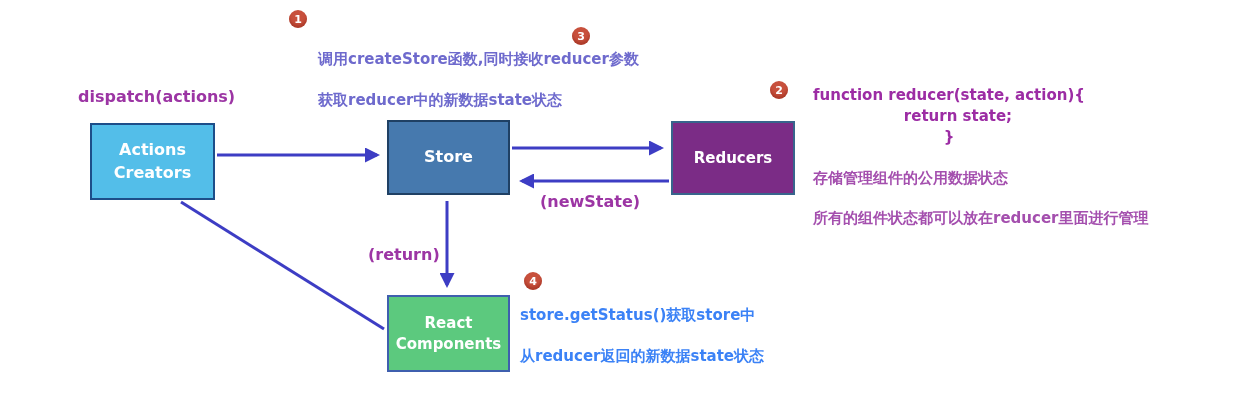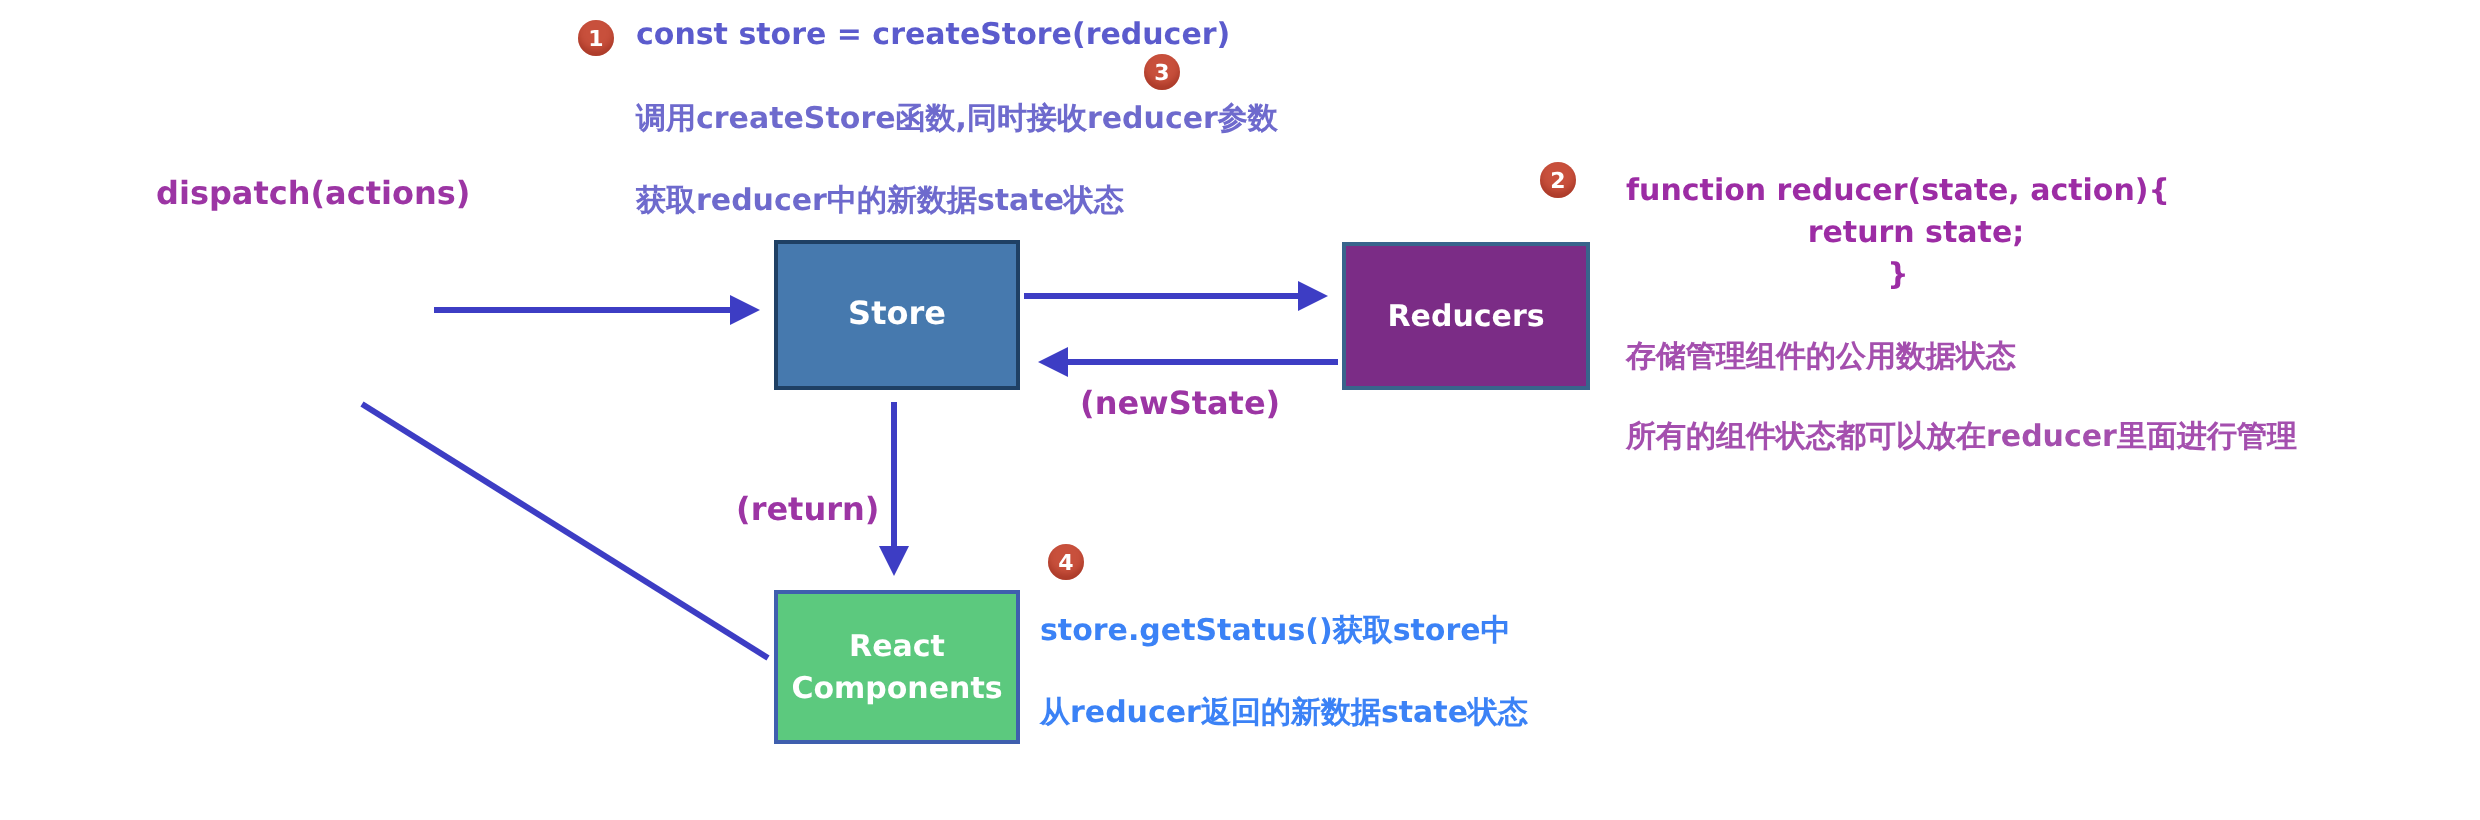--- a/index.html
+++ b/index.html
@@ -63,27 +63,28 @@
       </marker>
     </defs>
     <line x1="217" y1="155" x2="377" y2="155" stroke="#3d3dc4" stroke-width="3" marker-end="url(#ah)"></line>
     <line x1="512" y1="148" x2="661" y2="148" stroke="#3d3dc4" stroke-width="3" marker-end="url(#ah)"></line>
     <line x1="669" y1="181" x2="522" y2="181" stroke="#3d3dc4" stroke-width="3" marker-end="url(#ah)"></line>
     <line x1="447" y1="201" x2="447" y2="285" stroke="#3d3dc4" stroke-width="3" marker-end="url(#ah)"></line>
     <line x1="181" y1="202" x2="384" y2="329" stroke="#3d3dc4" stroke-width="3"></line>
   </svg>
 
   <div class="badge badge1">1</div>
-  <div class="txt code-blue t-code1">const store = createStore(reducer)</div>
   <div class="badge badge3">3</div>
   <div class="txt note-blue t-note1">调用createStore函数,同时接收reducer参数</div>
   <div class="txt note-blue t-note2">获取reducer中的新数据state状态</div>
 
   <div class="txt purple t-dispatch">dispatch(actions)</div>
 
+  <div class="box box-actions">Actions
+Creators</div>
   <div class="box box-store">Store</div>
   <div class="box box-reducers">Reducers</div>
   <div class="box box-react">React
 Components</div>
 
   <div class="badge badge2">2</div>
   <div class="txt purple-sm t-code2">
     <div>function reducer(state, action){</div>
     <div class="indent">return state;</div>
     <div>}</div>

